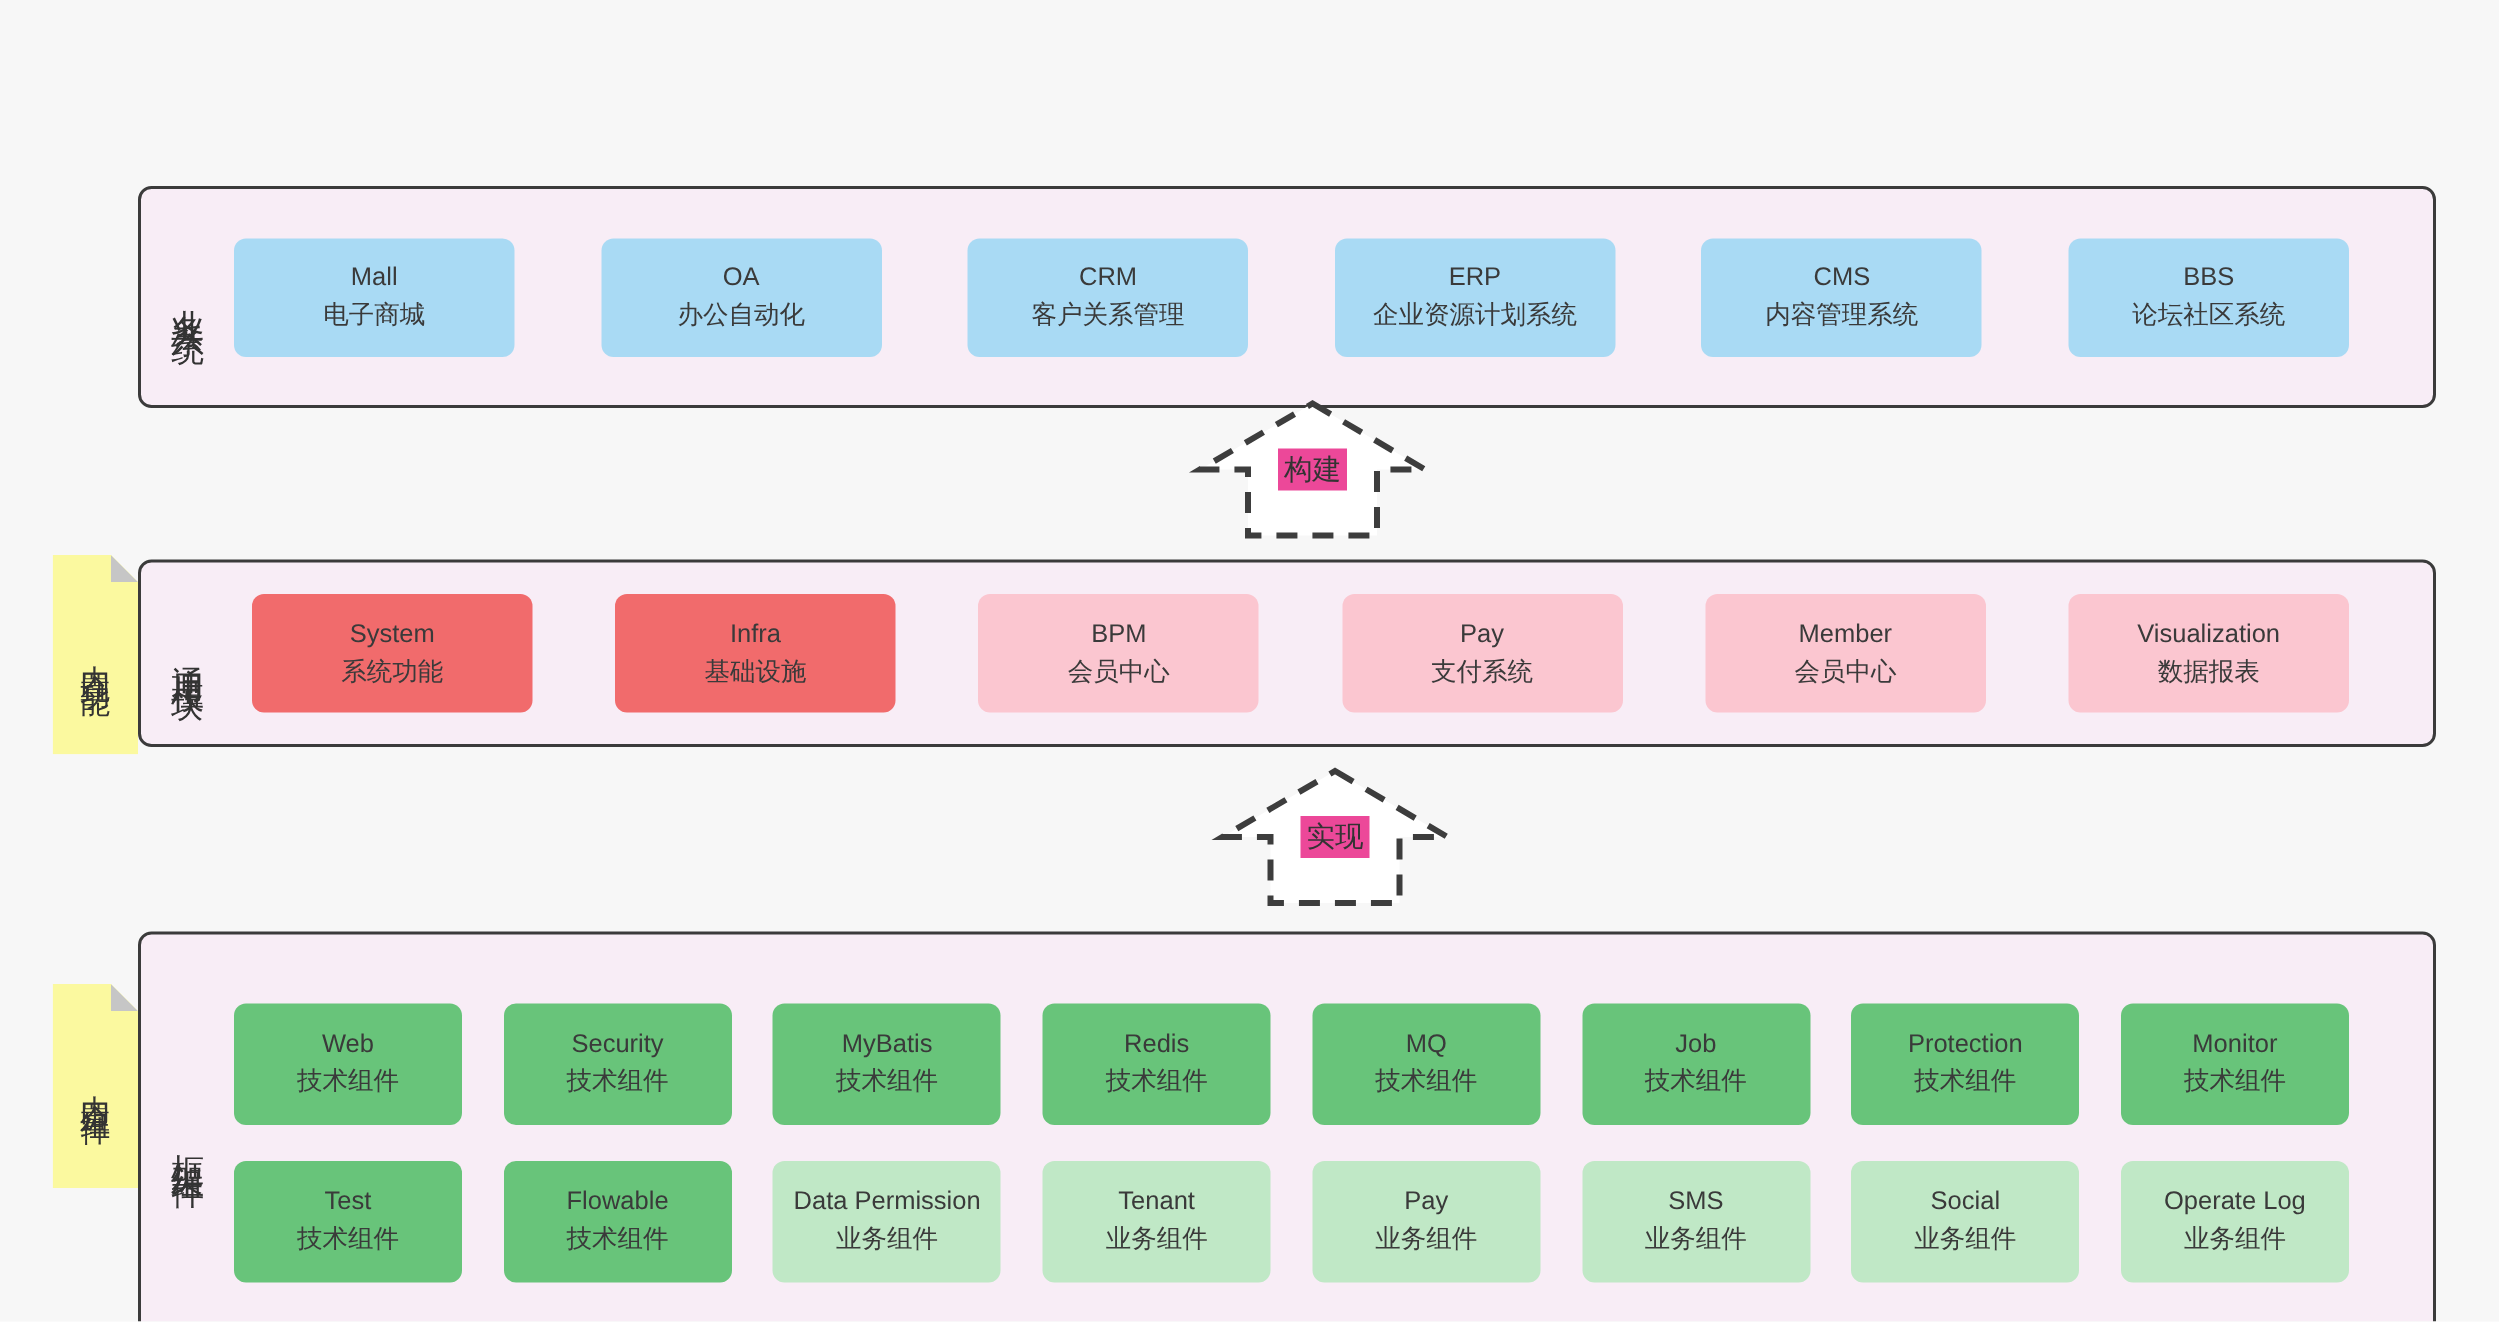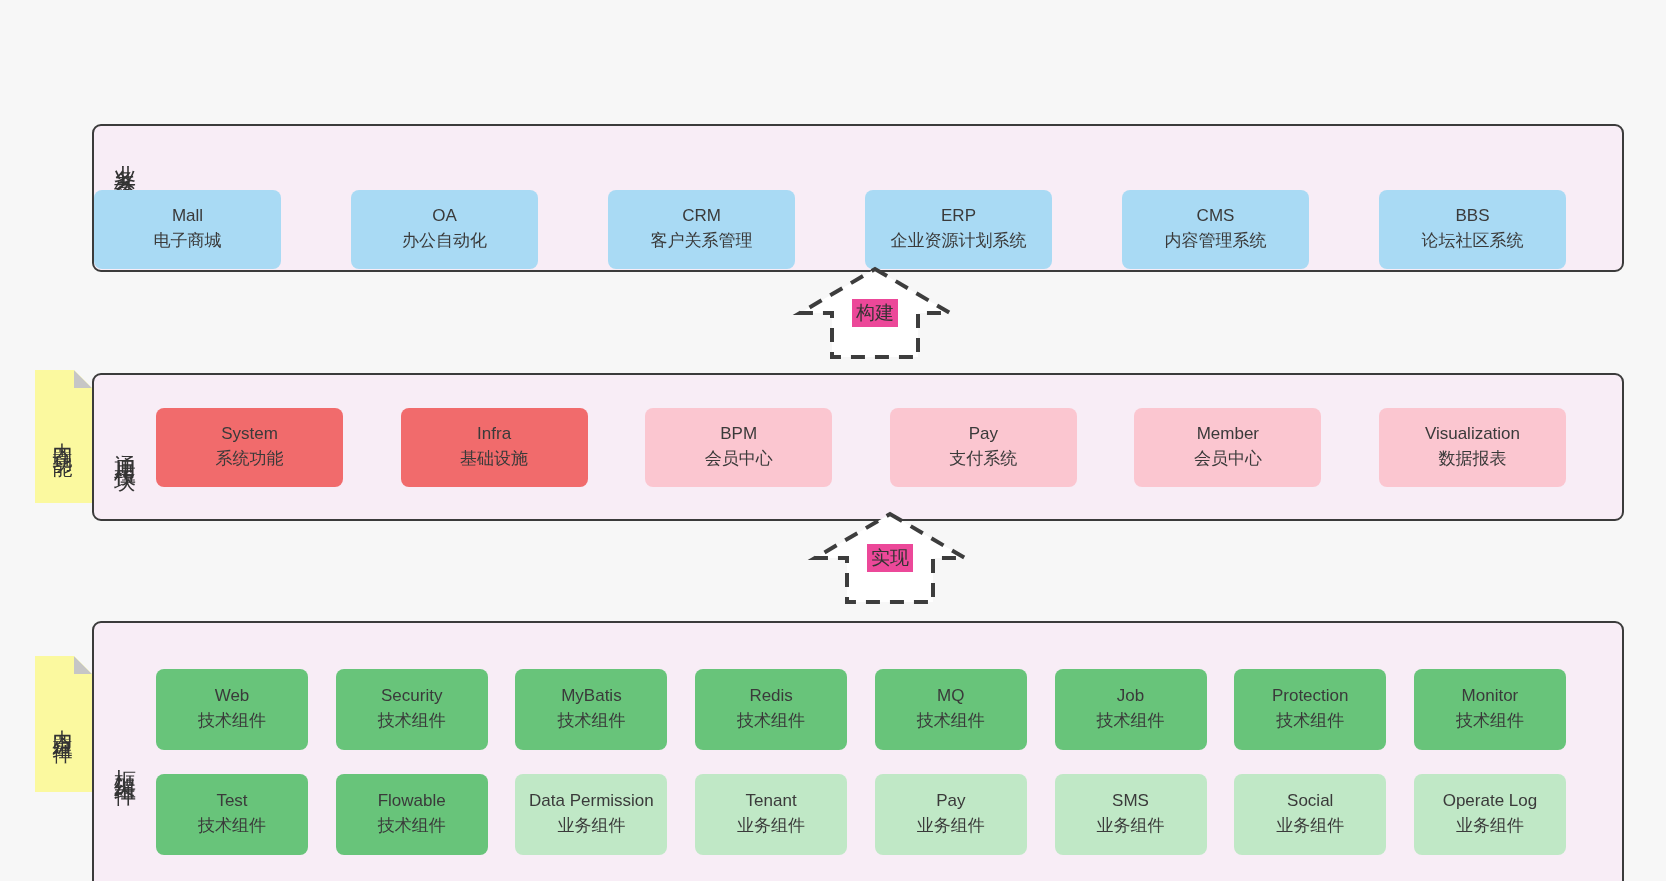--- a/index.html
+++ b/index.html
@@ -6,22 +6,22 @@
   html,body { font-family:"Liberation Sans","DejaVu Sans",sans-serif; }
   .canvas {
     position:relative; width:1666px; height:881px;
     background:#f7f7f7; overflow:hidden; color:#3a3a3a;
   }
   .panel {
     position:absolute; left:92px; width:1532px;
     background:#f8edf6; border:2px solid #3b3b3b; border-radius:9px;
     display:flex; align-items:stretch;
   }
-  .panel-business  { top:124px; height:148px;flex-direction:column; }
-  .panel-modules   { top:373px; height:148px; }
+  .panel-business  { top:124px; height:148px; }
+  .panel-modules   { top:373px; height:125px;gap:12px; }
   .panel-framework { top:621px; height:281px; }
   .panel-title {
     width:62px; display:flex; align-items:center; justify-content:center;
     writing-mode:vertical-lr; text-orientation:upright;
     font-size:22px; letter-spacing:5px; color:#333; flex:0 0 62px;
   }
   .boxes-col { flex:1; display:flex; flex-direction:column; justify-content:center; gap:24px; padding-right:56px; }
   .boxes-row { display:flex; justify-content:space-between; align-items:center; }
   .box {
     border-radius:8px; display:flex; flex-direction:column;

